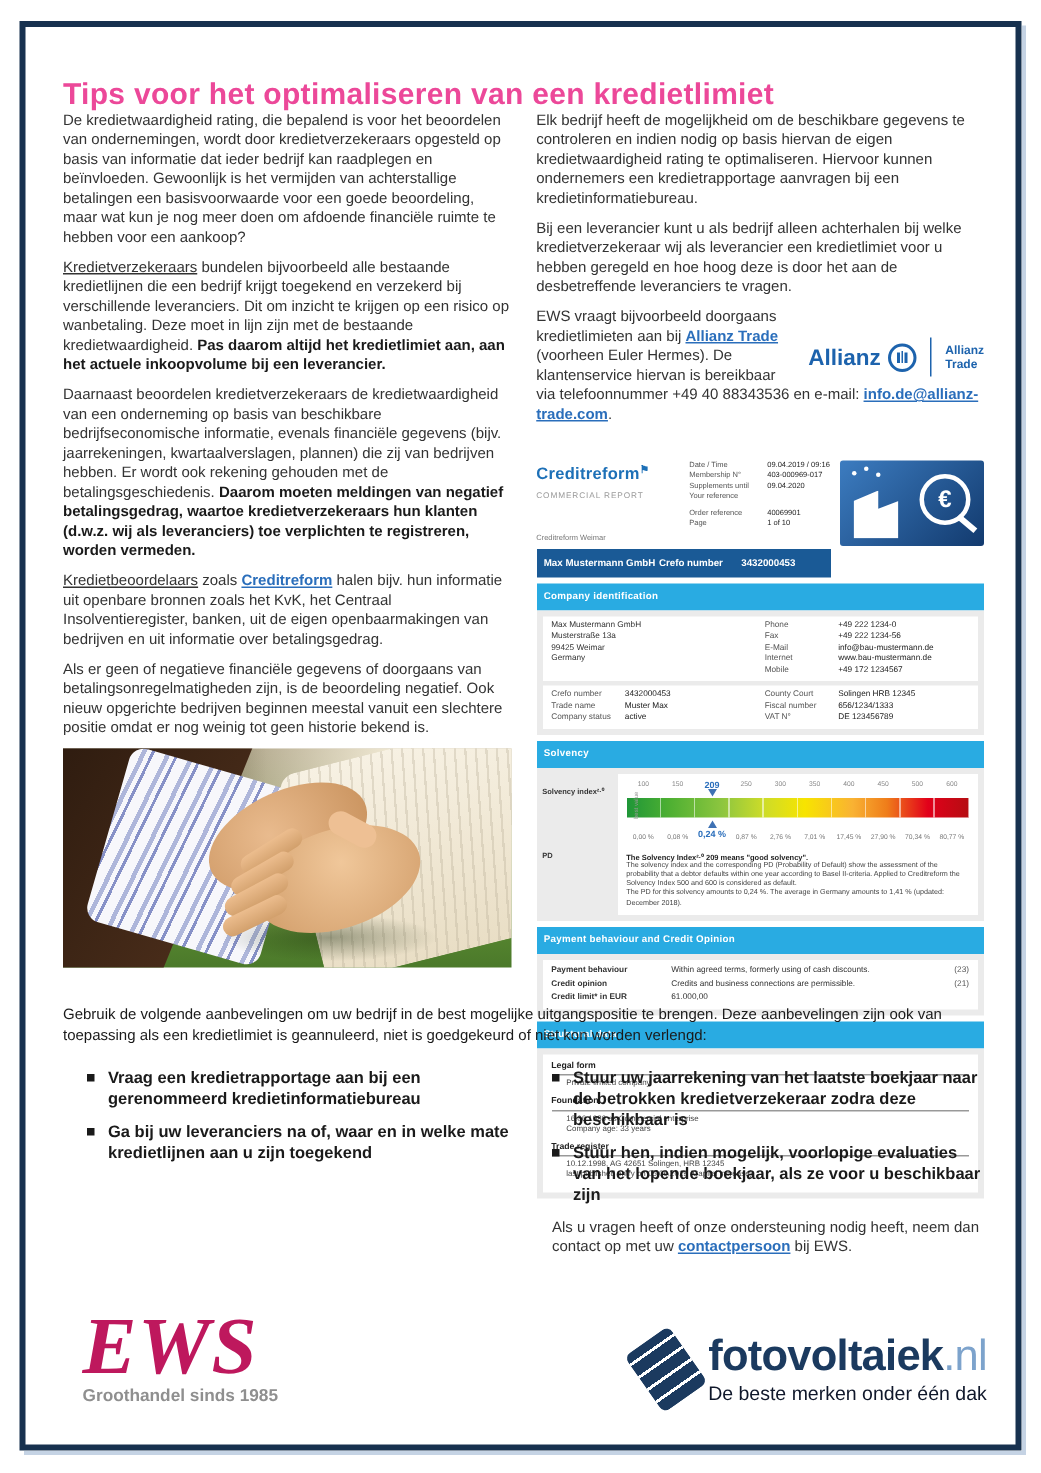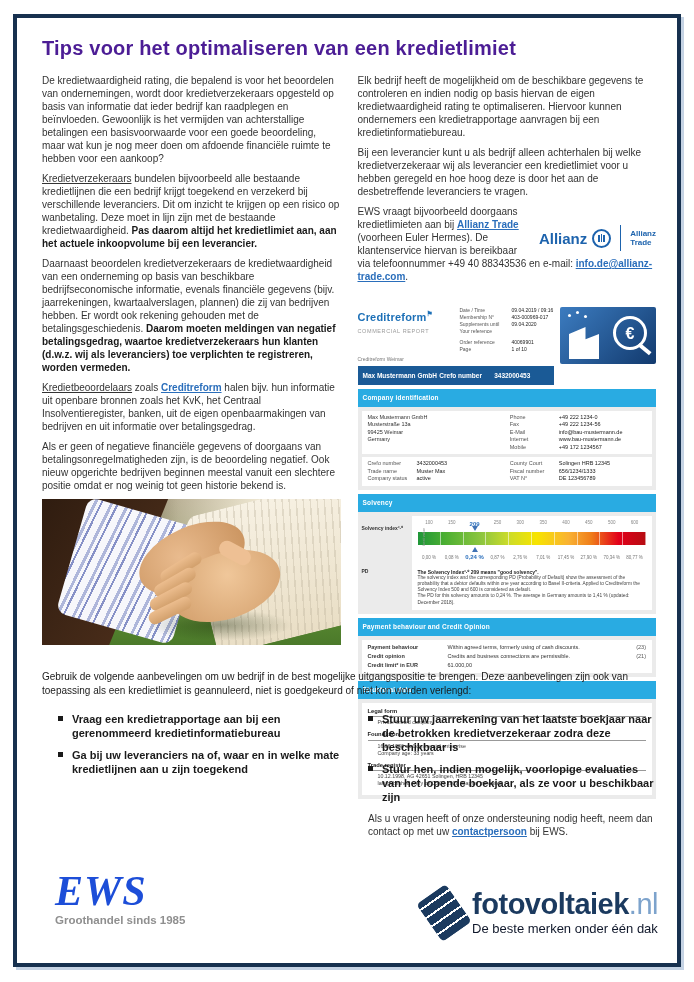--- a/index.html
+++ b/index.html
@@ -2,22 +2,22 @@
 <html><head>
 <meta charset="utf-8">
 <style>
   html,body{margin:0;padding:0}
   body{width:694px;height:982px;background:#fff;position:relative;overflow:hidden;
        font-family:"Liberation Sans",sans-serif;color:#333;}
 
   .frame{position:absolute;left:13px;top:14px;right:13px;bottom:15px;
          border:4px solid #17314f;box-shadow:3px 3px 0 rgba(150,175,205,.55);pointer-events:none}
 
-  .page-title{position:absolute;left:42px;top:24px;width:610px;
-              font-size:20px;font-weight:700;color:#4c1d95;letter-spacing:.2px}
+  .page-title{position:absolute;left:42px;top:39px;width:610px;
+              font-size:20px;font-weight:700;color:#ec4899;letter-spacing:.2px}
 
   
   .columns{position:absolute;left:42px;top:74px;width:614px;display:flex;gap:17px}
   .col{flex:1;font-size:10px;line-height:13px;color:#333}
   .col p{margin:0 0 7px}
   .ulink{color:#333;text-decoration:underline;cursor:pointer}
   .blink{color:#2a6ebb;font-weight:700;text-decoration:underline;cursor:pointer}
   strong{color:#1a1a1a}
 
   
@@ -132,22 +132,22 @@
   .recs-cols{display:flex;gap:18px;margin-top:14px}
   .recs-col{flex:1}
   .recs-col.lft{padding-left:16px}
   .recs-col.rgt{padding-left:4px}
   .bullet{display:flex;gap:9px;margin-bottom:8px;font-weight:700;font-size:11px;line-height:14px;color:#1a1a1a}
   .sq{width:5px;height:5px;background:#1a1a1a;margin-top:4px;flex:none}
   .closing{margin-top:8px;font-size:10px;line-height:13px;color:#333;font-weight:400}
 
   
   .footer{position:absolute;left:55px;right:36px;top:872px;display:flex;justify-content:space-between;align-items:flex-start}
-  .ews-word{font-family:"Liberation Serif",serif;font-style:italic;font-weight:700;font-size:42px;
-            line-height:.95;color:#1d4ed8;letter-spacing:1px}
+  .ews-word{font-family:"Liberation Serif",serif;font-style:italic;font-weight:700;font-size:54px;
+            line-height:.95;color:#be185d;letter-spacing:1px}
   .ews-tag{font-size:11.5px;font-weight:700;color:#8f8f8f;margin-top:2px}
   .pv{display:flex;align-items:center;margin-top:12px}
   .pv-icon{width:56px;height:58px;position:relative;flex:none}
   .pv-panel{position:absolute;left:10px;top:6px;width:36px;height:46px;background:#1b3a5f;border-radius:5px;
             transform:rotate(-35deg);
             background-image:repeating-linear-gradient(0deg,rgba(0,0,0,0) 0 8px,#fff 8px 10px)}
   .pv-line1{font-size:29px;font-weight:700;color:#1b3a5f;line-height:1;letter-spacing:-.5px}
   .pv-tld{color:#7da3cc;font-weight:400}
   .pv-line2{font-size:13px;color:#0f172a;margin-top:2px}
 </style>

